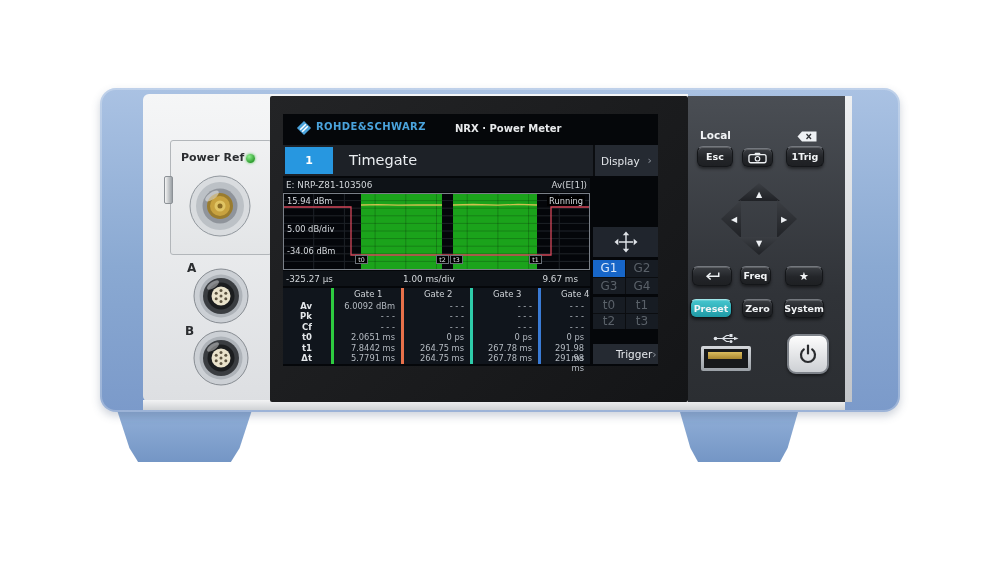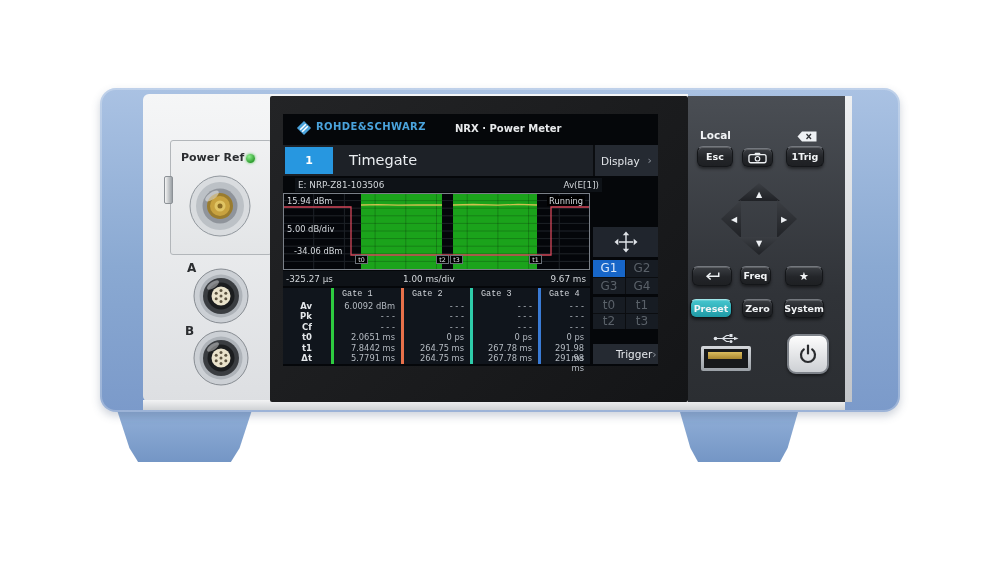--- a/index.html
+++ b/index.html
@@ -26,30 +26,30 @@
   .screen{left:283px;top:114px;width:375px;height:252px;background:#05070a;}
   .brand{color:#4aa3dc;font-weight:bold;font-size:10px;letter-spacing:.4px;}
   .product{color:#e8eaec;font-weight:bold;font-size:10px;}
   .tabbar{left:0;top:31px;width:375px;height:31px;background:#1d2127;}
   .badge{left:2px;top:2px;width:48px;height:27px;background:#2797e0;color:#fff;font-weight:bold;font-size:11px;
     display:flex;align-items:center;justify-content:center;}
   .tabtitle{left:66px;top:0;height:31px;line-height:31px;color:#e9ecef;font-size:14.5px;}
   .softbtn{background:#252a32;color:#e3e6ea;font-size:10.5px;display:flex;align-items:center;justify-content:space-between;
     padding:0 6px;box-sizing:border-box;}
   .chev{color:#8d939b;font-size:11px;}
-  .infobar{left:0;top:64px;width:307px;height:14px;background:#0e1217;color:#d2d6da;font-size:8.8px;margin-left:12px;}
+  .infobar{left:0;top:64px;width:307px;height:14px;background:#0e1217;color:#d2d6da;font-size:8.8px;}
   .graphwrap{left:0;top:79px;width:307px;height:77px;background:#05070a;}
   .glabel{color:#d5d9dd;font-size:8.3px;}
   .marker{position:absolute;width:13px;height:9px;background:#000;border:1px solid #6a7078;color:#dfe3e8;
     font-size:6.3px;display:flex;align-items:center;justify-content:center;box-sizing:border-box;}
   .timebar{left:0;top:157px;width:307px;height:15px;background:#0e1217;color:#d2d6da;font-size:8.8px;}
   
   .table{left:0;top:174px;width:307px;height:76px;background:#10151c;display:flex;}
   .lblcol{width:48px;}
-  .thead{height:13px;line-height:13px;font-size:8.5px;color:#ced2d7;padding-left:8px;font-family:Liberation Mono, monospace;}
+  .thead{height:13px;line-height:13px;font-size:8.5px;color:#ced2d7;padding-left:20px;}
   .rl{height:10.4px;line-height:10.4px;font-size:8.5px;font-weight:bold;color:#e4e7ea;text-align:right;padding-right:19px;}
   .gcol{border-left:3px solid;box-sizing:border-box;}
   .gv{height:10.4px;line-height:10.4px;font-size:8.3px;color:#b4bac1;text-align:right;padding-right:6px;}
   
   .pane{position:absolute;left:0;width:65px;box-sizing:border-box;}
   .grid2{display:grid;grid-template-columns:1fr 1fr;gap:1px;background:#0b0d10;}
   .gcell{background:#171c23;color:#5a6169;font-size:12px;display:flex;align-items:center;justify-content:center;}
   .gcell.sel{background:#1766c8;color:#d9e7f9;}
   
   .key{background:linear-gradient(180deg,#3b3e43,#232529 55%,#1e2023);border:1px solid #141619;border-top-color:#74787e;
@@ -162,31 +162,31 @@
         <rect x="78" y="1" width="81" height="75" fill="#1ba31b"></rect>
         <rect x="170" y="1" width="84" height="75" fill="#1ba31b"></rect>
         <path d="M30.7 1V76 M61.4 1V76 M92.1 1V76 M122.8 1V76 M153.5 1V76 M184.2 1V76 M214.9 1V76 M245.6 1V76 M276.3 1V76
                  M1 7.6H306 M1 15.2H306 M1 22.8H306 M1 30.4H306 M1 38H306 M1 45.6H306 M1 53.2H306 M1 60.8H306 M1 68.4H306" stroke="rgba(0,0,0,0.3)" stroke-width="0.7"></path>
         <path d="M1 14 H68 V62 H268 V14 H306" fill="none" stroke="#d4475a" stroke-width="1.3"></path>
         <path d="M78 12 L95 11.6 L115 12.2 L135 11.8 L159 12 M170 12 L190 11.5 L215 12.2 L235 11.4 L254 12" fill="none" stroke="#cfc14e" stroke-width="1.3"></path>
       </svg>
       <div class="abs glabel" style="left:4px;top:3px;">15.94 dBm</div>
       <div class="abs glabel" style="right:5px;top:3px;background:#000;padding:0 2px;">Running</div>
       <div class="abs glabel" style="left:4px;top:31px;">5.00 dB/div</div>
-      <div class="abs glabel" style="left:4px;top:53px;margin-left:7px;">-34.06 dBm</div>
+      <div class="abs glabel" style="left:4px;top:53px;">-34.06 dBm</div>
       <div class="marker" style="left:72px;top:62px;">t0</div>
       <div class="marker" style="left:153px;top:62px;">t2</div>
       <div class="marker" style="left:167px;top:62px;">t3</div>
       <div class="marker" style="left:246px;top:62px;">t1</div>
     </div>
 
     <div class="abs timebar">
       <span class="abs" style="left:3px;top:2.5px;">-325.27 µs</span>
       <span class="abs" style="left:120px;top:2.5px;">1.00 ms/div</span>
-      <span class="abs" style="right:4px;top:2.5px;">9.67 ms</span>
+      <span class="abs" style="right:12px;top:2.5px;">9.67 ms</span>
     </div>
 
     <div class="abs table">
       <div class="lblcol">
         <div class="thead"></div>
         <div class="rl">Av</div>
         <div class="rl">Pk</div>
         <div class="rl">Cf</div>
         <div class="rl">t0</div>
         <div class="rl">t1</div>

